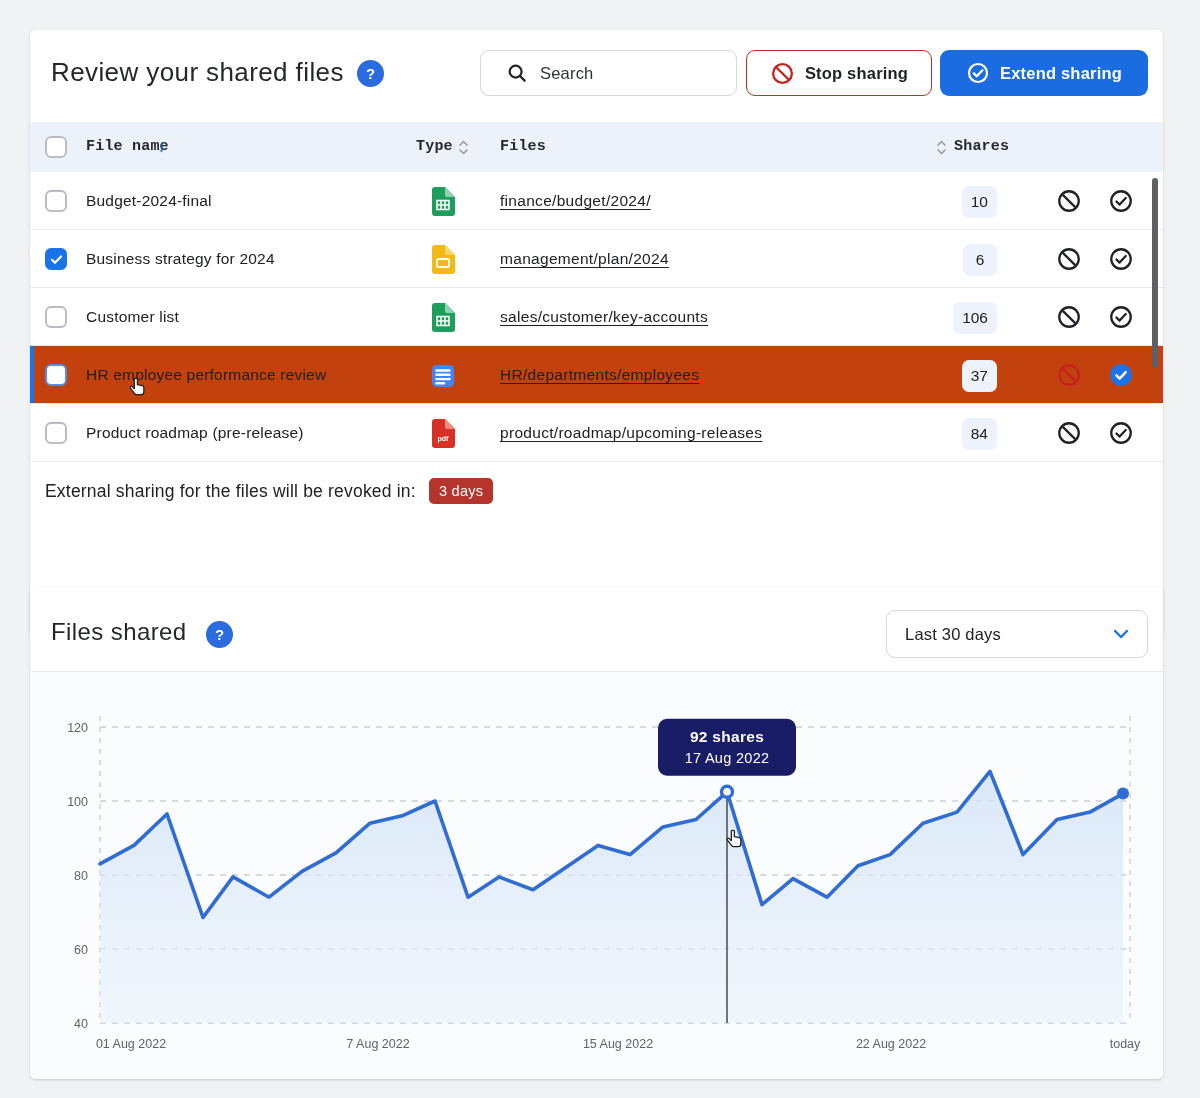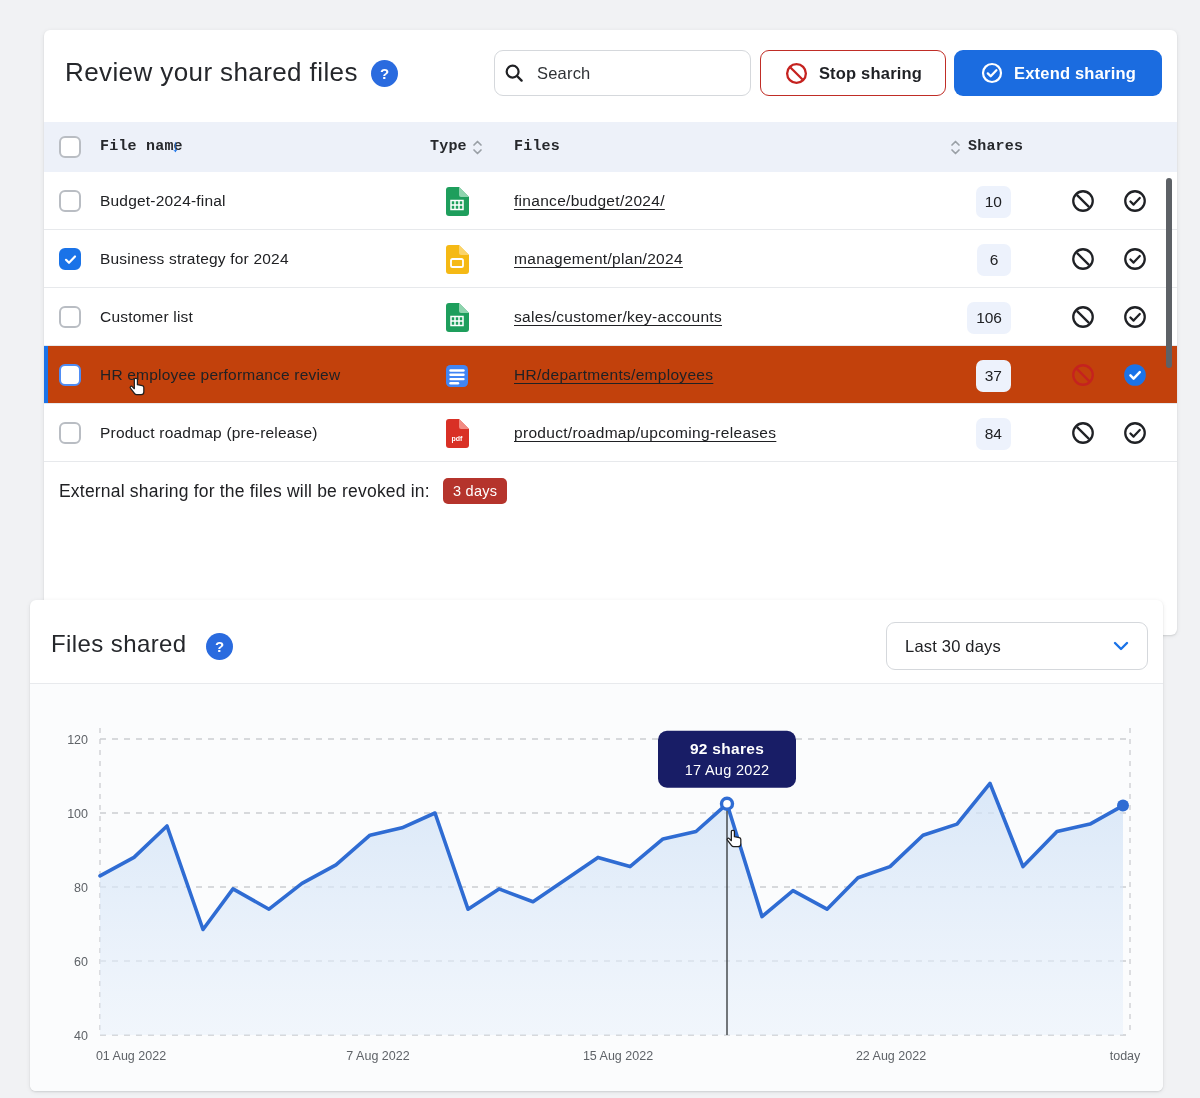--- a/index.html
+++ b/index.html
@@ -7,30 +7,30 @@
   body {
     position:relative; overflow:hidden;
     background:#f1f2f4;
     font-family:"Liberation Sans","DejaVu Sans",sans-serif;
     color:#202124;
   }
   .card { position:absolute; background:#fff; border-radius:6px;
           box-shadow:0 1px 2px rgba(60,64,67,.14), 0 1px 5px rgba(60,64,67,.08); }
 
   
-  #files-card { left:44px; top:30px; width:1133px; height:605px; }
+  #files-card { left:30px; top:30px; width:1133px; height:605px; }
   .fc-title { position:absolute; left:21px; top:27px; font-size:26px; font-weight:500;
               letter-spacing:.4px; color:#25272b; }
   .help-badge { position:absolute; width:27px; height:27px; border-radius:50%;
                 background:#2a6bdf; color:#fff; font-size:15px; font-weight:700;
                 display:flex; align-items:center; justify-content:center; cursor:default; }
   #fc-help { left:327px; top:30px; }
   .search-box { position:absolute; left:450px; top:20px; width:257px; height:46px;
                 border:1px solid #d5d8dc; border-radius:9px; background:#fff;
-                display:flex; align-items:center; gap:12px; padding:0 8px; }
+                display:flex; align-items:center; gap:12px; padding:0 25px; }
   .search-box svg { flex:0 0 auto; }
   .search-box input { border:none; outline:none; width:100%; background:transparent;
                       font-family:inherit; font-size:16.5px; letter-spacing:.2px; color:#3c4043; }
   .search-box input::placeholder { color:#2f3236; opacity:1; }
   .btn { position:absolute; top:20px; height:46px; border-radius:9px;
          display:flex; align-items:center; justify-content:center; gap:10px;
          font-size:16.5px; font-weight:600; letter-spacing:.2px; cursor:pointer; }
   #btn-stop { left:716px; width:186px; background:#fff; border:1.6px solid #c02d26; color:#1f2125; }
   #btn-extend { left:910px; width:208px; background:#1b6ce0; border:none; color:#fff; }
 
@@ -68,21 +68,21 @@
 
   .fc-footer { position:absolute; left:0; top:432px; width:100%; height:58px;
                display:flex; align-items:center; padding-left:15px; }
   .fc-footer-text { font-size:17.5px; letter-spacing:.2px; color:#202124; }
   .revoke-badge { margin-left:13px; background:#b5342c; color:#fff; font-size:14.5px;
                   padding:5px 10px; border-radius:5px; letter-spacing:.3px; }
   .fc-scrollbar { position:absolute; left:1122px; top:148px; width:6px; height:190px;
                   background:#5d6166; border-radius:3px; cursor:pointer; }
 
   
-  #chart-card { left:30px; top:600px; width:1133px; height:491px; }
+  #chart-card { left:30px; top:588px; width:1133px; height:491px; }
   .cc-title { position:absolute; left:21px; top:30px; font-size:24px; font-weight:500;
               letter-spacing:.4px; color:#25272b; }
   #cc-help { left:176px; top:33px; }
   .range-select { position:absolute; left:856px; top:22px; width:262px; height:48px;
                   border:1px solid #d5d8dc; border-radius:9px; background:#fff;
                   display:flex; align-items:center; justify-content:space-between;
                   padding:0 18px; font-size:16.5px; letter-spacing:.2px; cursor:pointer; }
   .cc-divider { position:absolute; left:0; top:83px; width:100%; height:1px; background:#e8eaed; }
   .cc-body { position:absolute; left:0; top:84px; width:100%; height:407px;
              background:#fbfcfd; border-radius:0 0 6px 6px; }

